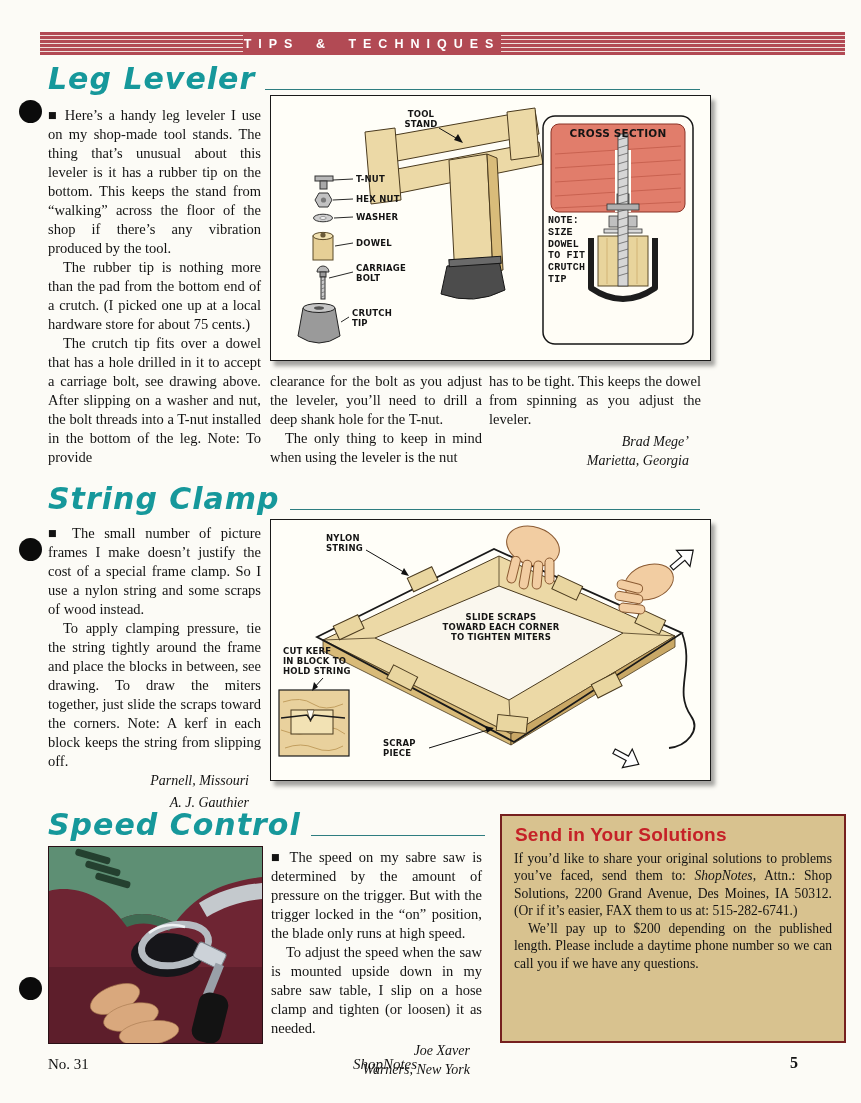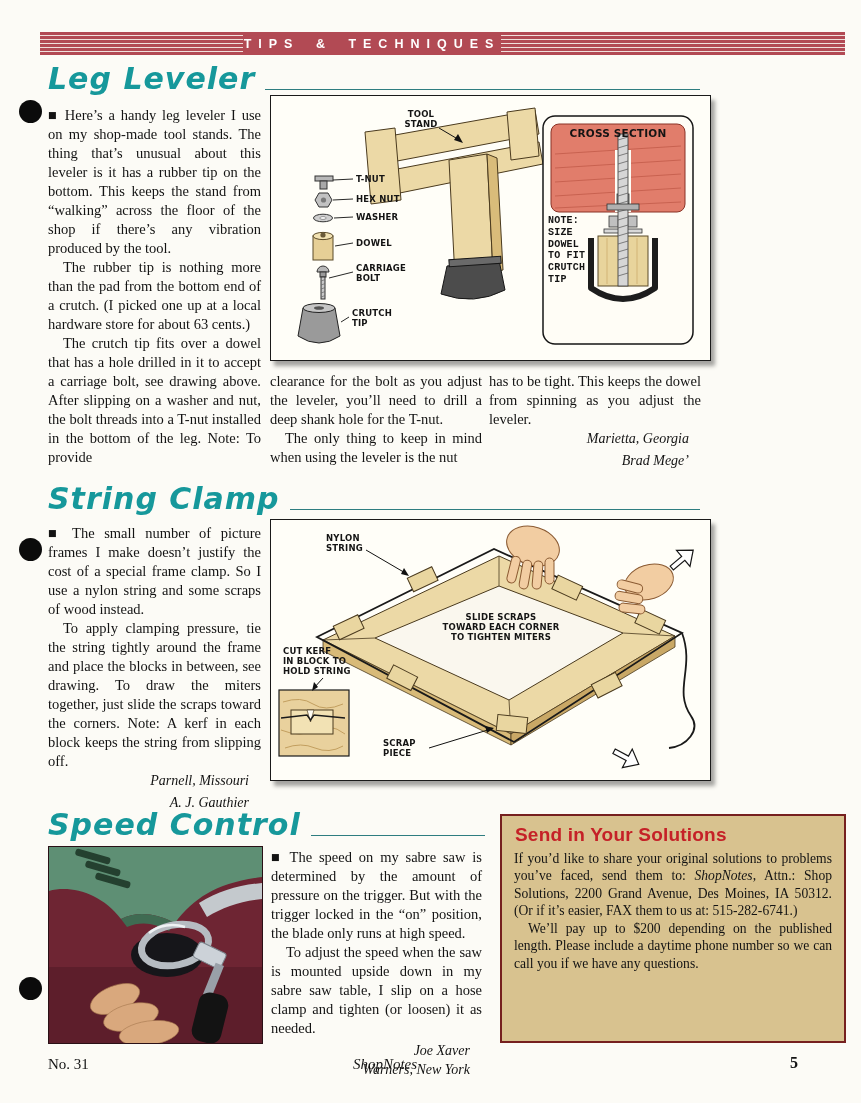--- a/index.html
+++ b/index.html
@@ -57,21 +57,21 @@
     </div>
   </div>
 
   <div class="sect-row" style="left:48px;top:56px;width:652px;">
     <span class="sect-title">Leg Leveler</span>
     <span class="sect-rule"></span>
   </div>
 
   <div class="col" style="left:48px;top:106px;width:213px;">
     <p class="first">■ Here’s a handy leg leveler I use on my shop-made tool stands. The thing that’s unusual about this leveler is it has a rubber tip on the bottom. This keeps the stand from “walking” across the floor of the shop if there’s any vibration produced by the tool.</p>
-    <p>The rubber tip is nothing more than the pad from the bottom end of a crutch. (I picked one up at a local hardware store for about 63 cents.)</p>
+    <p>The rubber tip is nothing more than the pad from the bottom end of a crutch. (I picked one up at a local hardware store for about 75 cents.)</p>
     <p>The crutch tip fits over a dowel that has a hole drilled in it to accept a carriage bolt, see drawing above. After slipping on a washer and nut, the bolt threads into a T-nut installed in the bottom of the leg. Note: To provide</p>
   </div>
 
   <div class="artbox" style="left:270px;top:95px;width:431px;height:264px;">
     <svg width="431" height="264" viewBox="0 0 431 264">
 
       <g stroke="#4a3a1e" stroke-width="1" fill="#ecd9a6">
         <polygon points="96,44 264,14 268,38 100,70"></polygon>
         <polygon points="100,78 268,46 272,68 104,102"></polygon>
         <polygon points="94,36 124,32 130,104 100,108"></polygon>
@@ -144,22 +144,22 @@
 CRUTCH
 TIP</div>
   </div>
 
   <div class="col" style="left:270px;top:372px;width:212px;">
     <p class="first">clearance for the bolt as you adjust the leveler, you’ll need to drill a deep shank hole for the T-nut.</p>
     <p>The only thing to keep in mind when using the leveler is the nut</p>
   </div>
   <div class="col" style="left:489px;top:372px;width:212px;">
     <p class="first">has to be tight. This keeps the dowel from spinning as you adjust the leveler.</p>
+    <div class="attrib">Brad Mege’</div>
     <div class="attrib" style="margin-top:0;">Marietta, Georgia</div>
-    <div class="attrib">Brad Mege’</div>
   </div>
 
   <div class="sect-row" style="left:48px;top:476px;width:652px;">
     <span class="sect-title">String Clamp</span>
     <span class="sect-rule"></span>
   </div>
 
   <div class="col" style="left:48px;top:524px;width:213px;">
     <p class="first">■ The small number of picture frames I make doesn’t justify the cost of a special frame clamp. So I use a nylon string and some scraps of wood instead.</p>
     <p>To apply clamping pressure, tie the string tightly around the frame and place the blocks in between, see drawing. To draw the miters together, just slide the scraps toward the corners. Note: A kerf in each block keeps the string from slipping off.</p>

